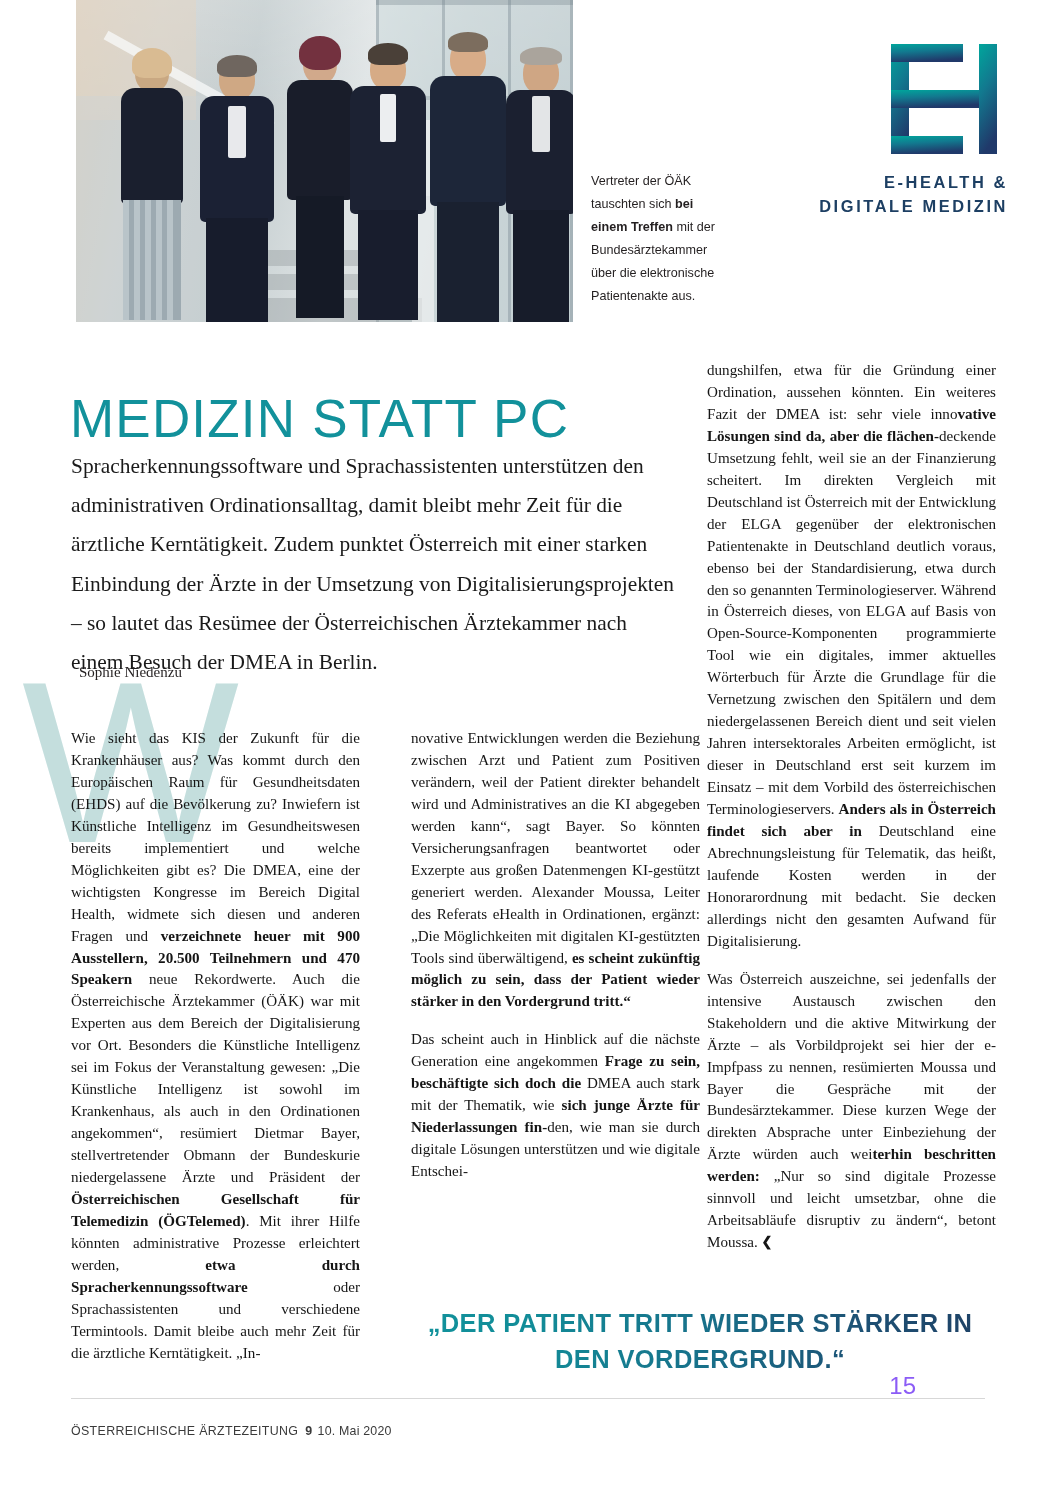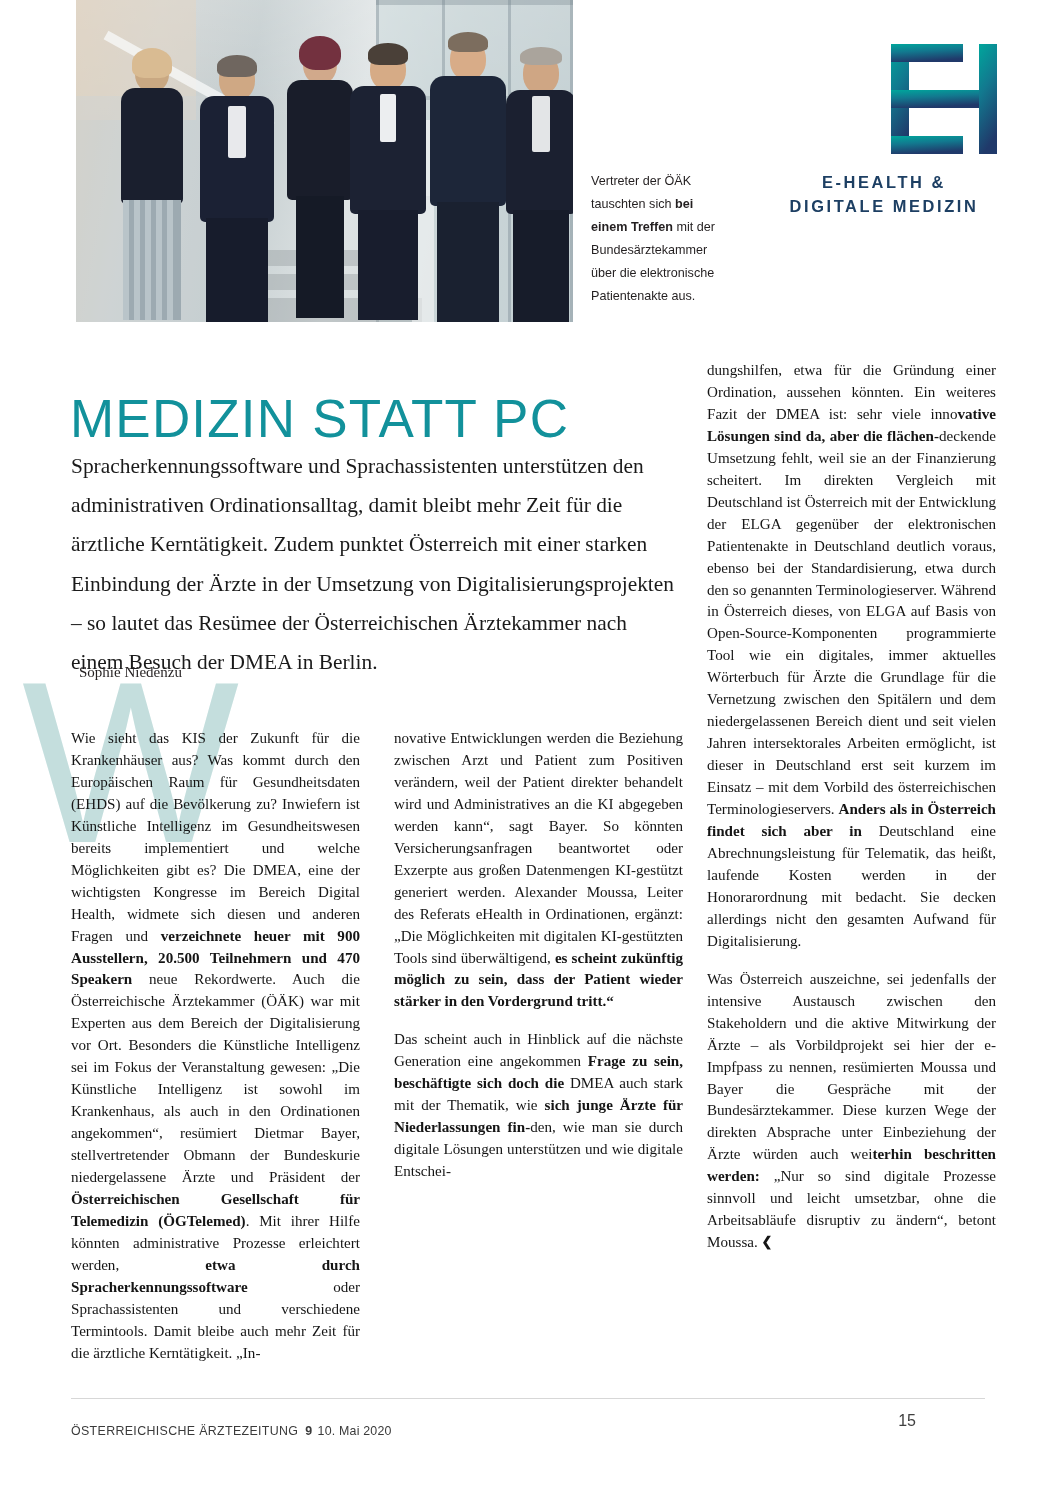--- a/index.html
+++ b/index.html
@@ -108,21 +108,21 @@
     height: 118px;
   }
   .brand-title {
     margin-top: 12px;
     font-family: "Liberation Sans", sans-serif;
     font-size: 16.4px;
     font-weight: 600;
     letter-spacing: 2.6px;
     line-height: 1.48;
     color: #1d3f63;
-    text-align: center;
+    text-align: right;
     white-space: pre-line;
   }
 
   
   .headline {
     position: absolute;
     left: 70px;
     top: 355px;
     width: 620px;
     font-family: "Liberation Sans", sans-serif;
@@ -180,21 +180,21 @@
     text-justify: inter-word;
     color: #151515;
     hyphens: manual;
     z-index: 2;
   }
   .col p { margin: 0 0 16px 0; }
   .col p:last-child { margin-bottom: 8px; }
   .col b { font-weight: 700; }
 
   #col1 { left: 71px;  top: 728px; width: 289px; }
-  #col2 { left: 394px; top: 728px; width: 289px; }
+  #col2 { left: 411px; top: 728px; width: 289px; }
   #col3 { left: 707px; top: 360px; width: 289px; }
 
   .subhead {
     font-family: "Liberation Sans", sans-serif;
     font-size: 19.5px;
     font-weight: 400;
     letter-spacing: 0.2px;
     line-height: 1.18;
     color: #161616;
     margin: 26px 0 20px 0;
@@ -244,25 +244,25 @@
     font-family: "Liberation Sans", sans-serif;
     font-size: 12.4px;
     letter-spacing: 0.35px;
     color: #3a3a3a;
   }
   .footer-left .issue { font-weight: 700; margin: 0 5px 0 7px; }
   .footer-left .date { letter-spacing: 0.2px; }
   .folio {
     position: absolute;
     right: 62px;
-    top: 1412px;
-    font-family: "Liberation Sans", sans-serif;
-    font-size: 16px;
+    top: 1372px;
+    font-family: "Liberation Sans", sans-serif;
+    font-size: 24px;
     font-weight: 300;
-    color: #404040;
+    color: #8b5cf6;
   }
 </style>
 </head>
 <body>
 
 <div class="page">
 
   <div class="photo-wrap">
     <div class="photo">
 
@@ -364,18 +364,20 @@
   <div class="col" id="col2">
     <p><span>novative Entwicklungen werden die Beziehung zwischen Arzt und Patient zum Positiven verändern, weil der Patient direkter behandelt wird und Administratives an die KI abgegeben werden kann“, sagt Bayer. So könnten Versicherungsanfragen beantwortet oder Exzerpte aus großen Datenmengen KI-gestützt generiert werden. Alexander Moussa, Leiter des Referats eHealth in Ordinationen, ergänzt: „Die Möglichkeiten mit digitalen KI-gestützten Tools sind überwältigend, </span><b>es scheint zukünftig möglich zu sein, dass der Patient wieder stärker in den Vordergrund tritt.“</b></p>
     <p><span>Das scheint auch in Hinblick auf die nächste Generation eine angekommen </span><b>Frage zu sein, beschäftigte sich doch die</b><span> DMEA auch stark mit der Thematik, wie </span><b>sich junge Ärzte für Niederlassungen fin-</b><span>den, wie man sie durch digitale Lösungen unterstützen und wie digitale Entschei-</span></p>
   </div>
 
   <div class="col" id="col3">
     <p><span>dungshilfen, etwa für die Gründung einer Ordination, aussehen könnten. Ein weiteres Fazit der DMEA ist: sehr viele inno</span><b>vative Lösungen sind da, aber die flächen-</b><span>deckende Umsetzung fehlt, weil sie an der Finanzierung scheitert. Im direkten Vergleich mit Deutschland ist Österreich mit der Entwicklung der ELGA gegenüber der elektronischen Patientenakte in Deutschland deutlich voraus, ebenso bei der Standardisierung, etwa durch den so genannten Terminologieserver. Während in Österreich dieses, von ELGA auf Basis von Open-Source-Komponenten programmierte Tool wie ein digitales, immer aktuelles Wörterbuch für Ärzte die Grundlage für die Vernetzung zwischen den Spitälern und dem niedergelassenen Bereich dient und seit vielen Jahren intersektorales Arbeiten ermöglicht, ist dieser in Deutschland erst seit kurzem im Einsatz – mit dem Vorbild des österreichischen Terminologieservers. </span><b>Anders als in Österreich findet sich aber in</b><span> Deutschland eine Abrechnungsleistung für Telematik, das heißt, laufende Kosten werden in der Honorarordnung mit bedacht. Sie decken allerdings nicht den gesamten Aufwand für Digitalisierung.</span></p>
     <p><span>Was Österreich auszeichne, sei jedenfalls der intensive Austausch zwischen den Stakeholdern und die aktive Mitwirkung der Ärzte – als Vorbildprojekt sei hier der e-Impfpass zu nennen, resümierten Moussa und Bayer die Gespräche mit der Bundesärztekammer. Diese kurzen Wege der direkten Absprache unter Einbeziehung der Ärzte würden auch wei</span><b>terhin beschritten werden:</b><span> „Nur so sind digitale Prozesse sinnvoll und leicht umsetzbar, ohne die Arbeitsabläufe disruptiv zu ändern“, betont Moussa. </span><span class="endmark">❮</span></p>
   </div>
 
+  <div class="pullquote">„DER PATIENT TRITT WIEDER STÄRKER IN
+DEN VORDERGRUND.“</div>
 
   <div class="footer-rule"></div>
   <div class="footer-left"><span>ÖSTERREICHISCHE ÄRZTEZEITUNG</span><span class="issue">9</span><span class="date">10. Mai 2020</span></div>
   <div class="folio">15</div>
 
 </div>
 
 </body></html>

